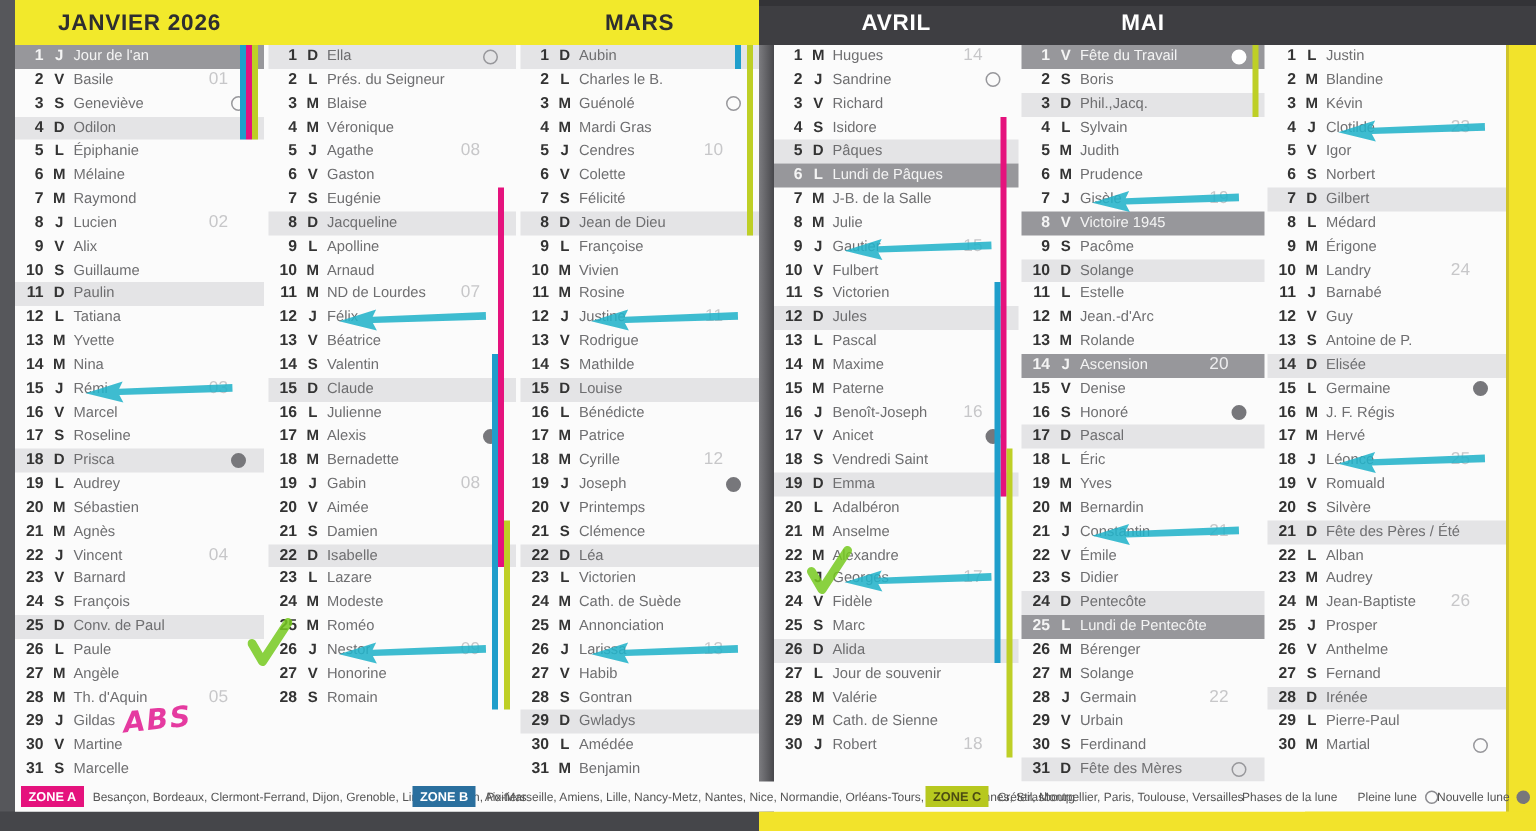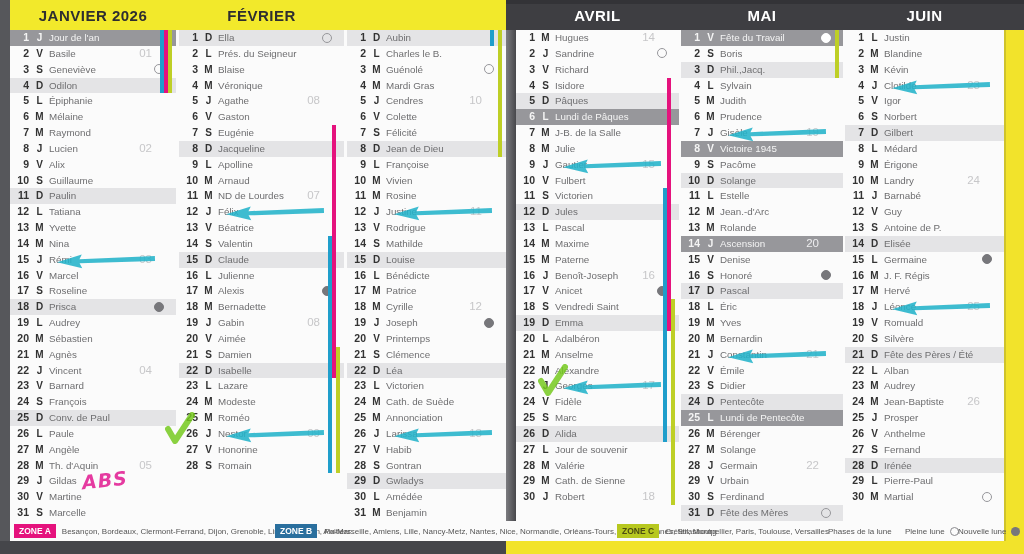--- a/index.html
+++ b/index.html
@@ -230,21 +230,20 @@
             <span class="dnum">31</span>
             <span class="dlet">S</span>
             <span class="dname">Marcelle</span>
           </div>
           <div class="stripe b" style="top: 0px; height: 63.3548px; right: 12px;"></div>
           <div class="stripe p" style="top: 0px; height: 63.3548px; right: 8px;"></div>
           <div class="stripe g" style="top: 0px; height: 63.3548px; right: 4px;"></div>
         </div>
       </div>
       <div class="month" style="left: 179px; width: 165px;">
-        <div class="mhead yellow">FÉVRIER</div>
         <div class="rows">
           <div class="day sun" style="top: 0px;">
             <span class="dnum">1</span>
             <span class="dlet">D</span>
             <span class="dname">Ella</span>
             <span class="moon full"></span>
           </div>
           <div class="day" style="top: 15.8387px;">
             <span class="dnum">2</span>
             <span class="dlet">L</span>
@@ -384,20 +383,21 @@
             <span class="dnum">28</span>
             <span class="dlet">S</span>
             <span class="dname">Romain</span>
           </div>
           <div class="stripe p" style="top: 95.0323px; height: 253.419px; right: 8px;"></div>
           <div class="stripe b" style="top: 205.903px; height: 237.581px; right: 12px;"></div>
           <div class="stripe g" style="top: 316.774px; height: 126.71px; right: 4px;"></div>
         </div>
       </div>
       <div class="month" style="left: 347px; width: 159px;">
+        <div class="mhead yellow">MARS</div>
         <div class="rows">
           <div class="day sun" style="top: 0px;">
             <span class="dnum">1</span>
             <span class="dlet">D</span>
             <span class="dname">Aubin</span>
           </div>
           <div class="day" style="top: 15.8387px;">
             <span class="dnum">2</span>
             <span class="dlet">L</span>
             <span class="dname">Charles le B.</span>
@@ -884,21 +884,20 @@
           <div class="day sun" style="top: 475.161px;">
             <span class="dnum">31</span>
             <span class="dlet">D</span>
             <span class="dname">Fête des Mères</span>
             <span class="moon full"></span>
           </div>
           <div class="stripe g" style="top: 0px; height: 47.5161px; right: 4px;"></div>
         </div>
       </div>
       <div class="month" style="left: 845px; width: 159px;">
-        <div class="mhead dark">JUIN</div>
         <div class="rows">
           <div class="day" style="top: 0px;">
             <span class="dnum">1</span>
             <span class="dlet">L</span>
             <span class="dname">Justin</span>
           </div>
           <div class="day" style="top: 15.8387px;">
             <span class="dnum">2</span>
             <span class="dlet">M</span>
             <span class="dname">Blandine</span>

